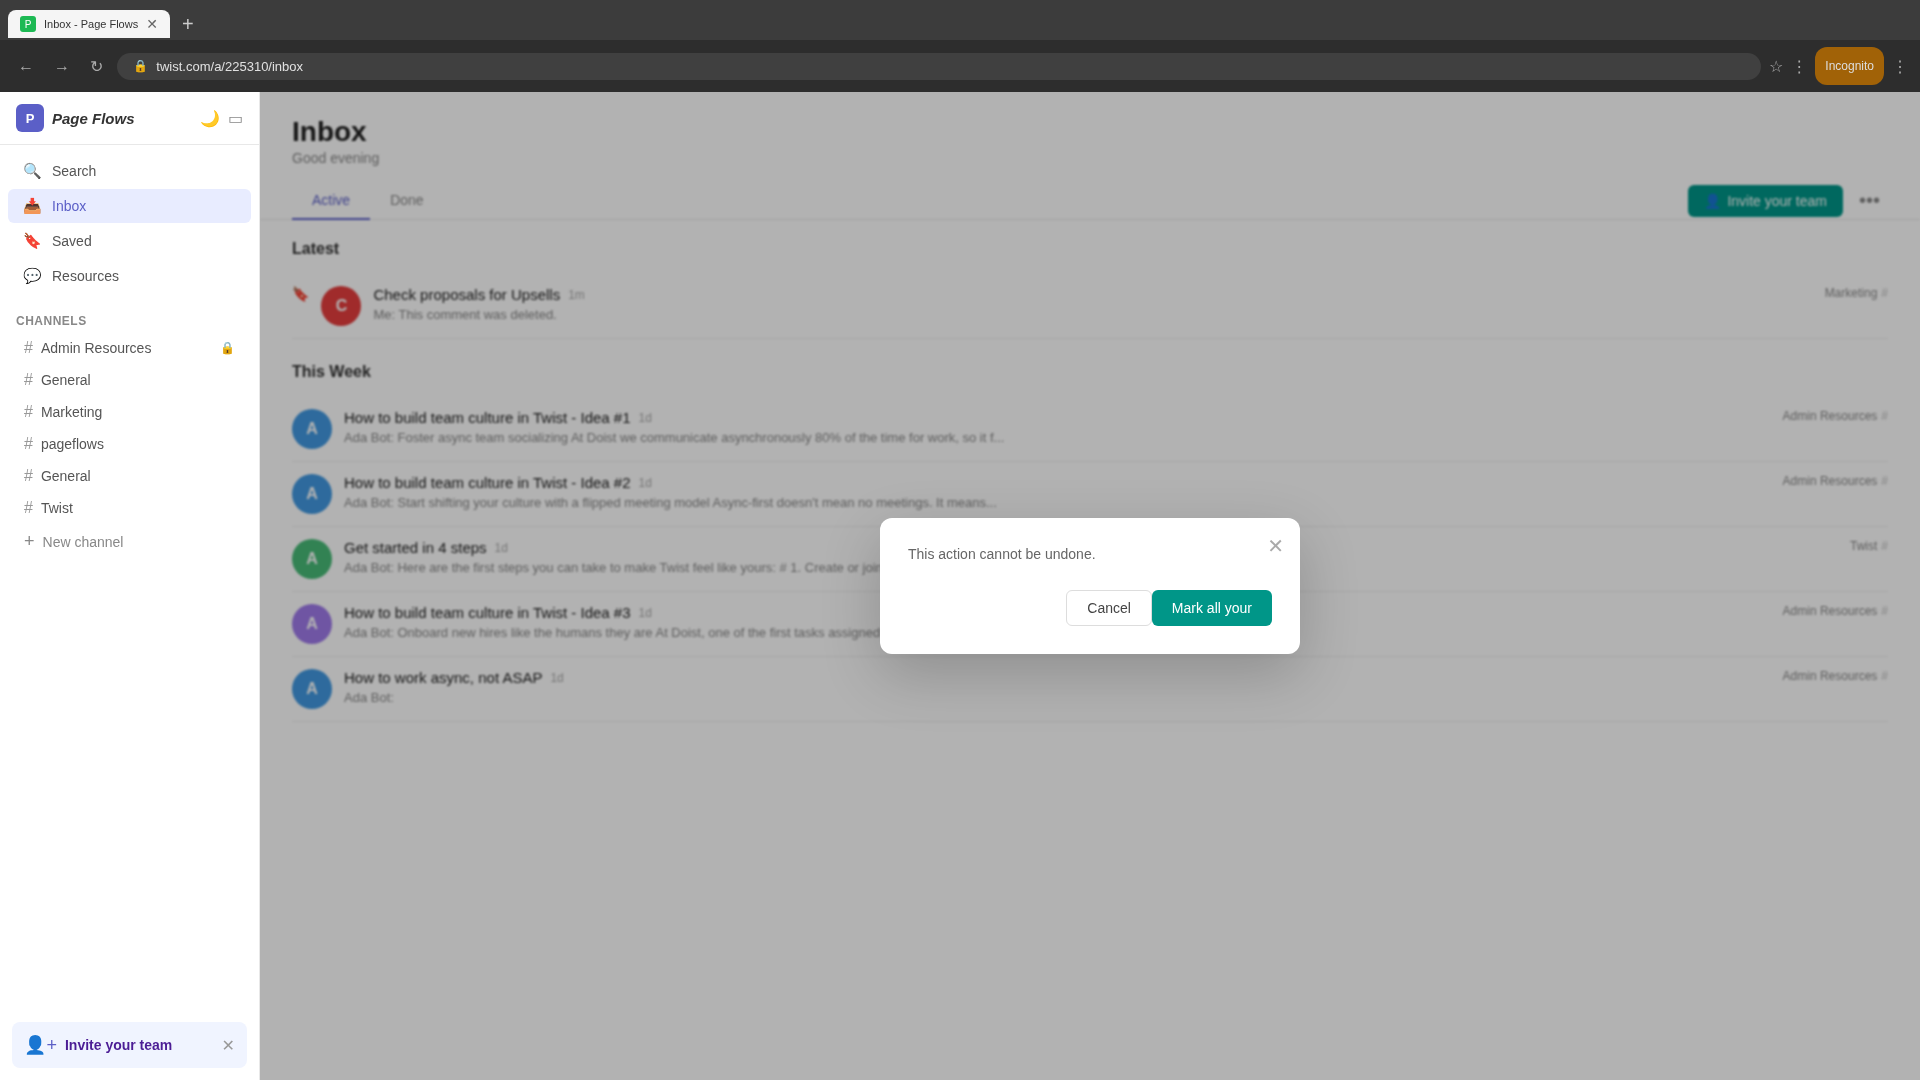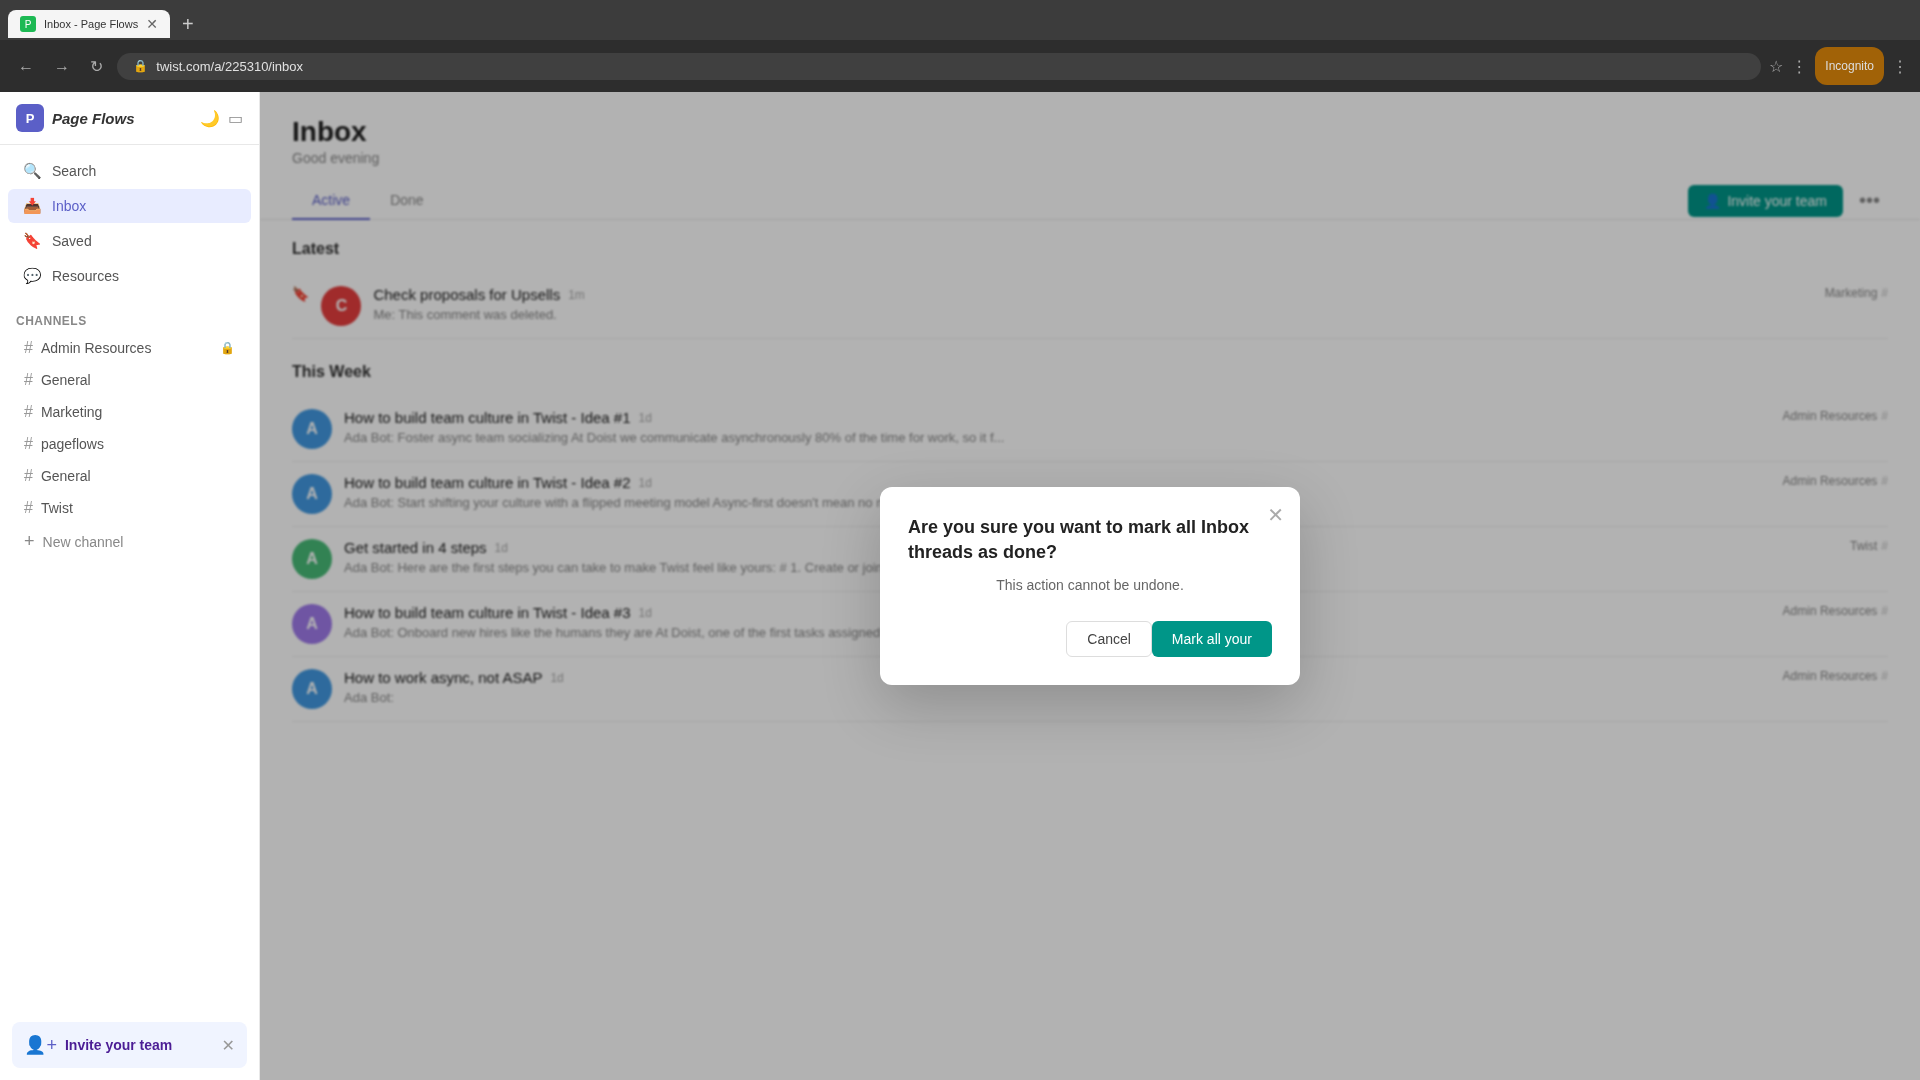--- a/index.html
+++ b/index.html
@@ -81,21 +81,21 @@
     .thread-time { font-size: 12px; color: #aaa; }
     .thread-preview { font-size: 13px; color: #888; overflow: hidden; text-overflow: ellipsis; white-space: nowrap; max-width: 700px; }
     .thread-channel { font-size: 12px; color: #888; display: flex; align-items: center; gap: 4px; flex-shrink: 0; }
     .thread-channel .hash { color: #bbb; }
     .bookmark-icon { color: #5b5fc7; font-size: 14px; flex-shrink: 0; }
 
     
     .modal-overlay { position: absolute; top: 0; left: 0; right: 0; bottom: 0; background: rgba(0,0,0,0.3); display: flex; align-items: center; justify-content: center; z-index: 100; }
     .modal { background: white; border-radius: 12px; padding: 28px; width: 420px; position: relative; box-shadow: 0 20px 60px rgba(0,0,0,0.2); }
     .modal-title { font-size: 18px; font-weight: 600; color: #222; margin-bottom: 12px; line-height: 1.4; }
-    .modal-body { font-size: 14px; color: #666; margin-bottom: 28px; text-align: center; }
+    .modal-body { font-size: 14px; color: #666; margin-bottom: 28px; }
     .modal-actions { display: flex; justify-content: flex-end; gap: 0; }
     .cancel-btn { background: none; border: 1px solid #ddd; border-radius: 6px; padding: 9px 20px; font-size: 14px; cursor: pointer; color: #444; }
     .confirm-btn { background: #009688; color: white; border: none; border-radius: 6px; padding: 9px 20px; font-size: 14px; font-weight: 500; cursor: pointer; }
     .modal-close { position: absolute; top: 16px; right: 16px; background: none; border: none; color: #aaa; cursor: pointer; font-size: 20px; }
 
     
     .blurred { filter: blur(1px); pointer-events: none; }
   </style>
 </head>
 <body>
@@ -312,21 +312,20 @@
             <span>Admin Resources</span>
             <span class="hash">#</span>
           </div>
         </div>
       </div>
     </div>
 
     <div class="modal-overlay">
       <div class="modal">
         <button class="modal-close">✕</button>
-        <div class="modal-title">Are you sure you want to mark all Inbox threads as done?</div>
         <div class="modal-body">This action cannot be undone.</div>
         <div class="modal-actions">
           <button class="cancel-btn">Cancel</button>
           <button class="confirm-btn">Mark all your</button>
         </div>
       </div>
     </div>
   </div>
 </div>
 

